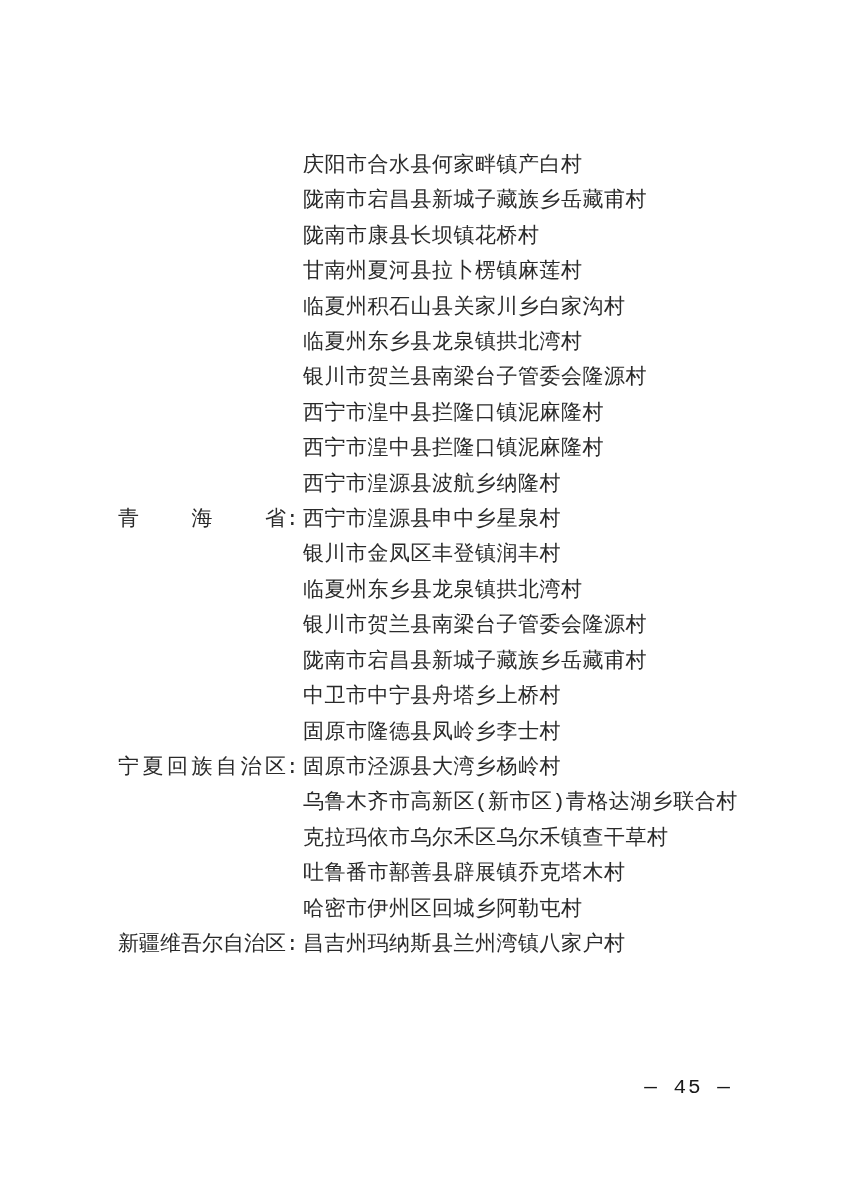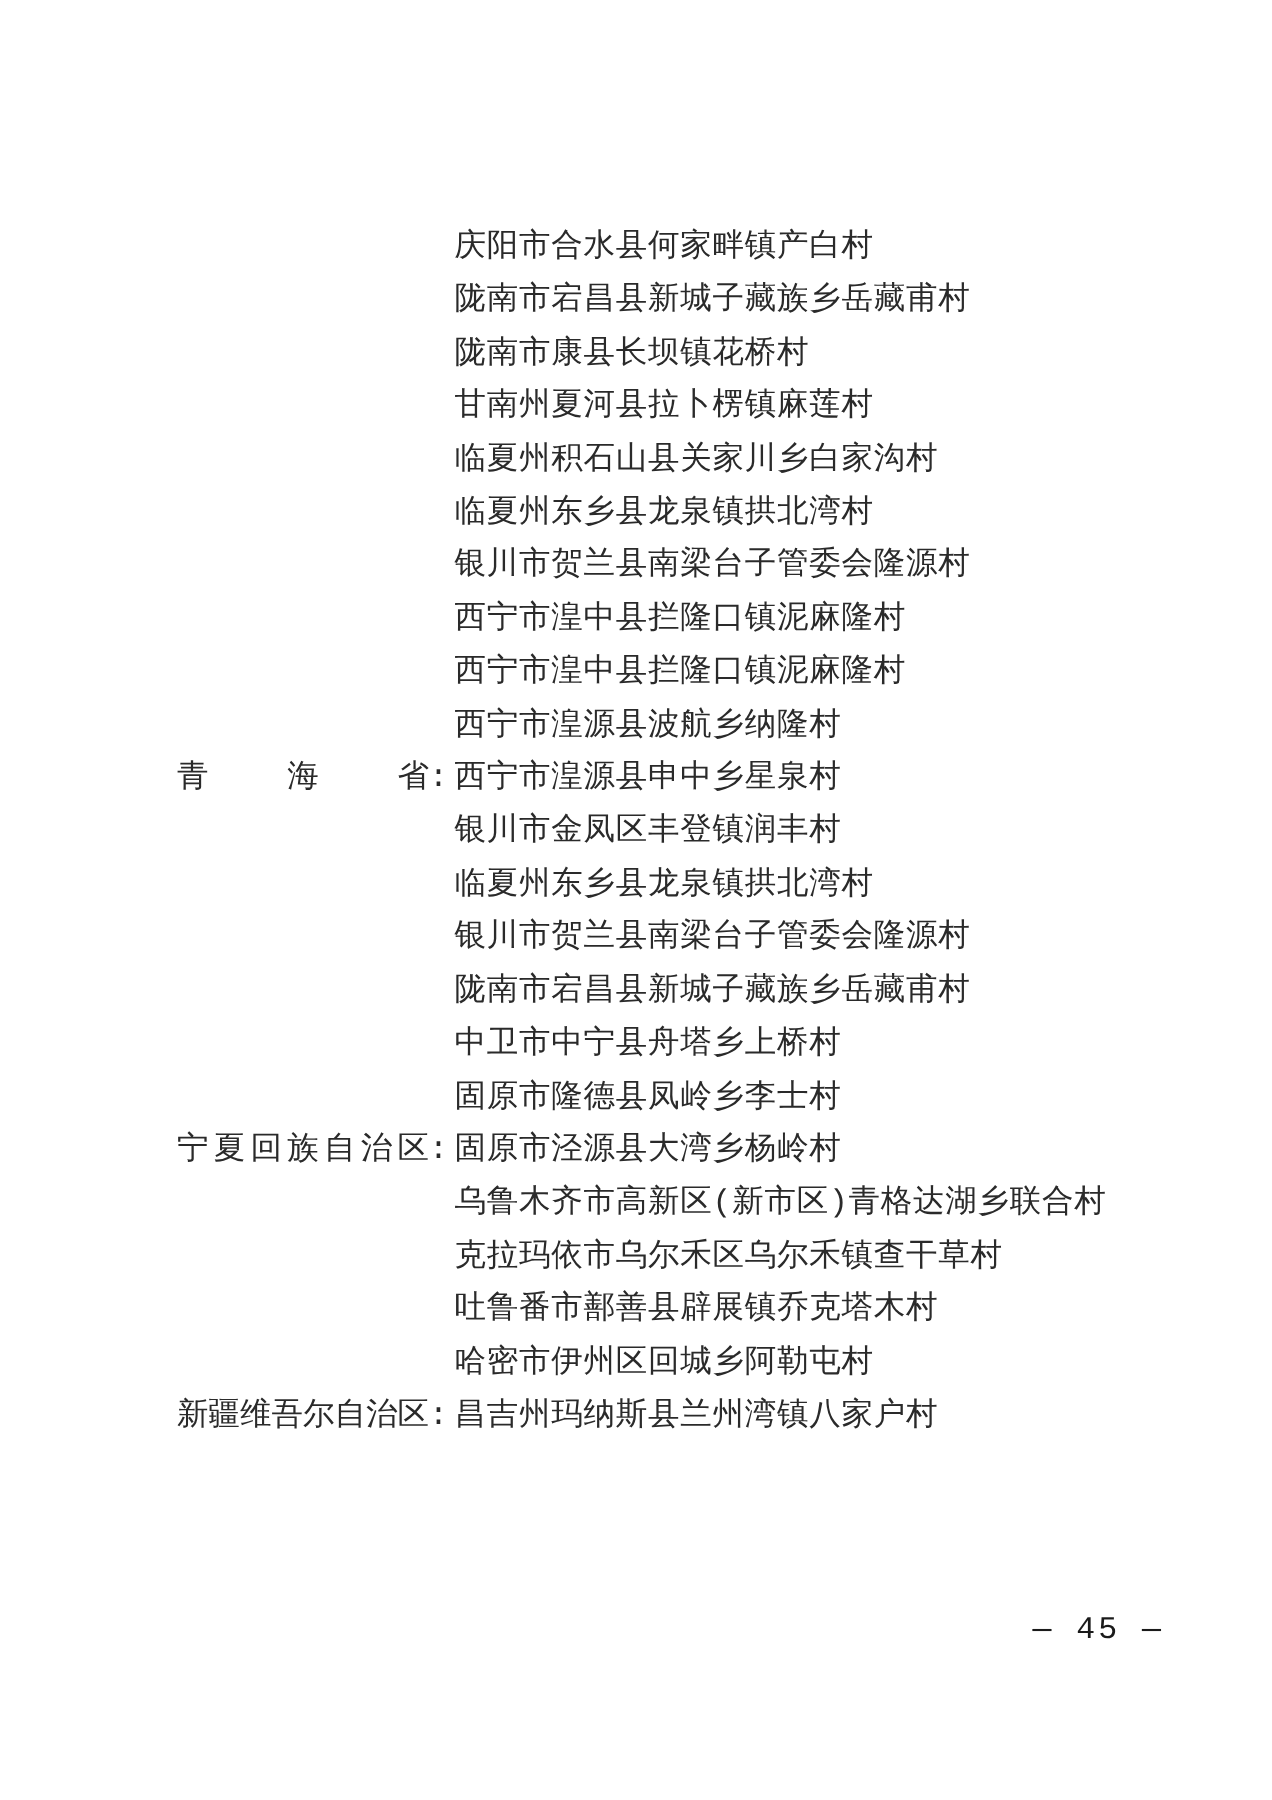--- a/index.html
+++ b/index.html
@@ -49,21 +49,21 @@
     line-height: 35.4px;
     font-size: 21px;
     letter-spacing: 0.5px;
     white-space: nowrap;
   }
   .page-number {
     position: absolute;
     top: 1076px;
     left: 600px;
     width: 176px;
-    text-align: right;
+    text-align: center;
     font-size: 21px;
     letter-spacing: 2px;
     color: #1a1a1a;
   }
 </style>
 </head>
 <body>
 
 <div class="page">
   <div class="content">

